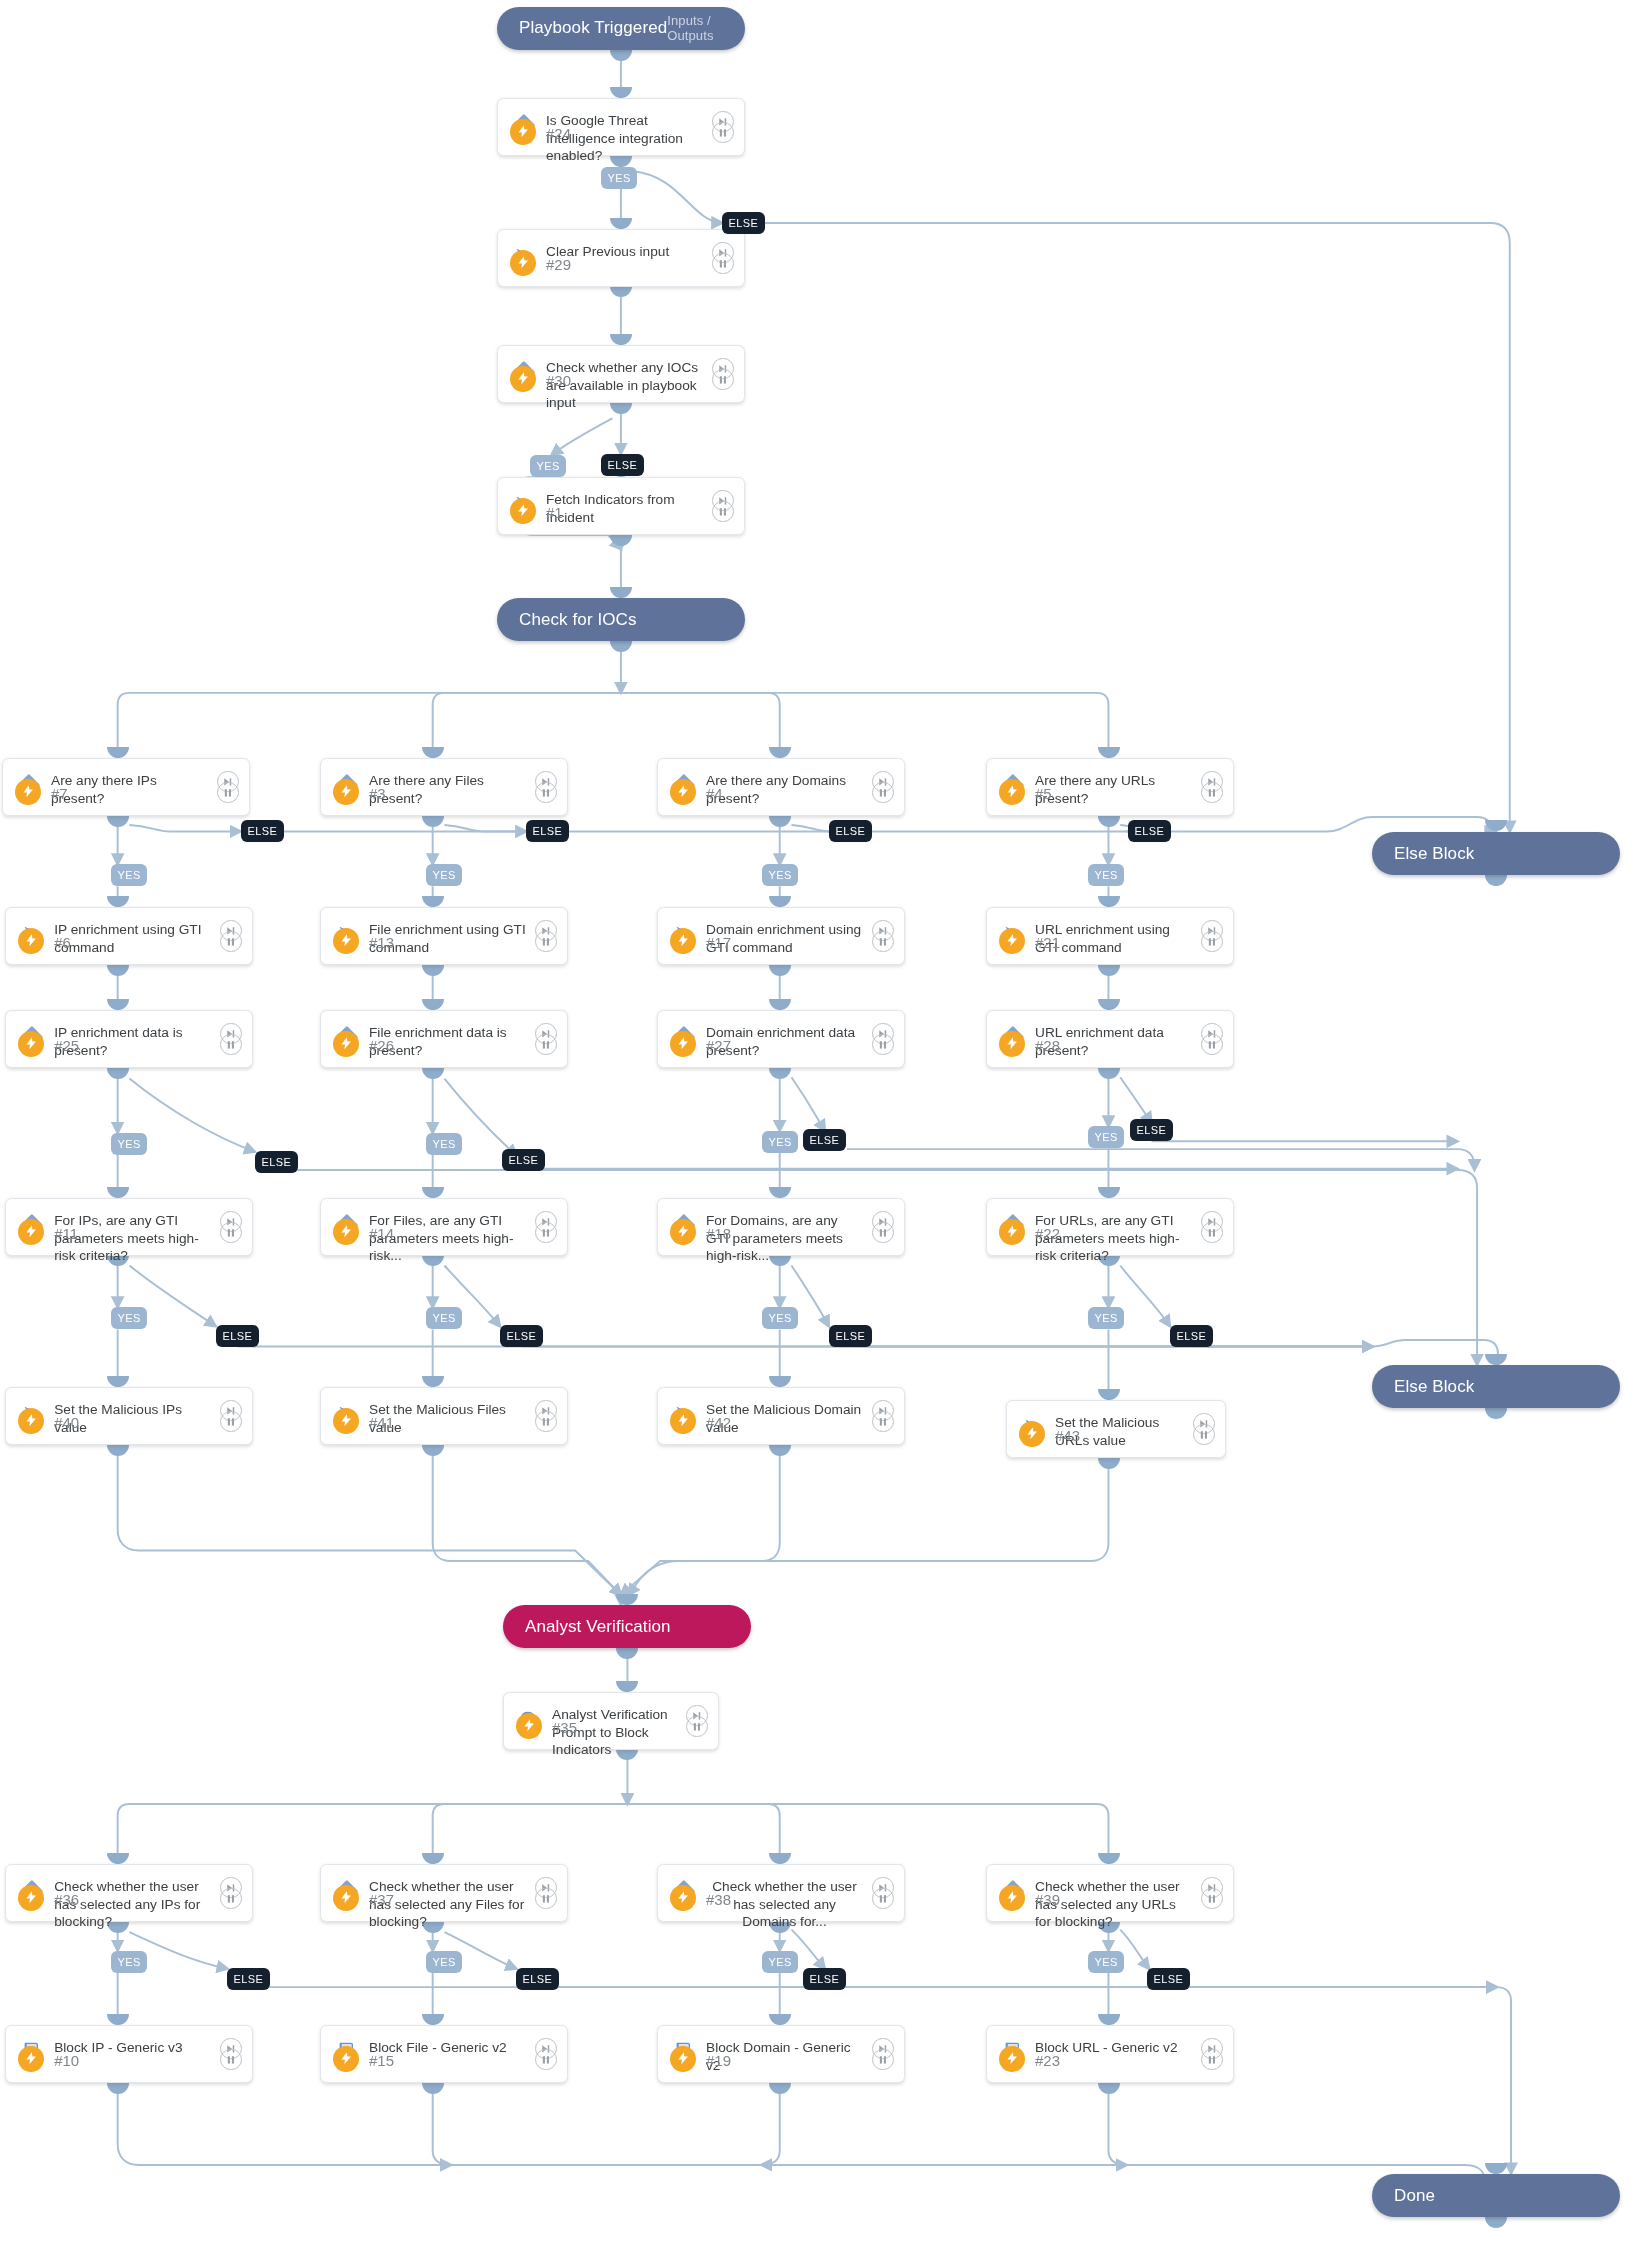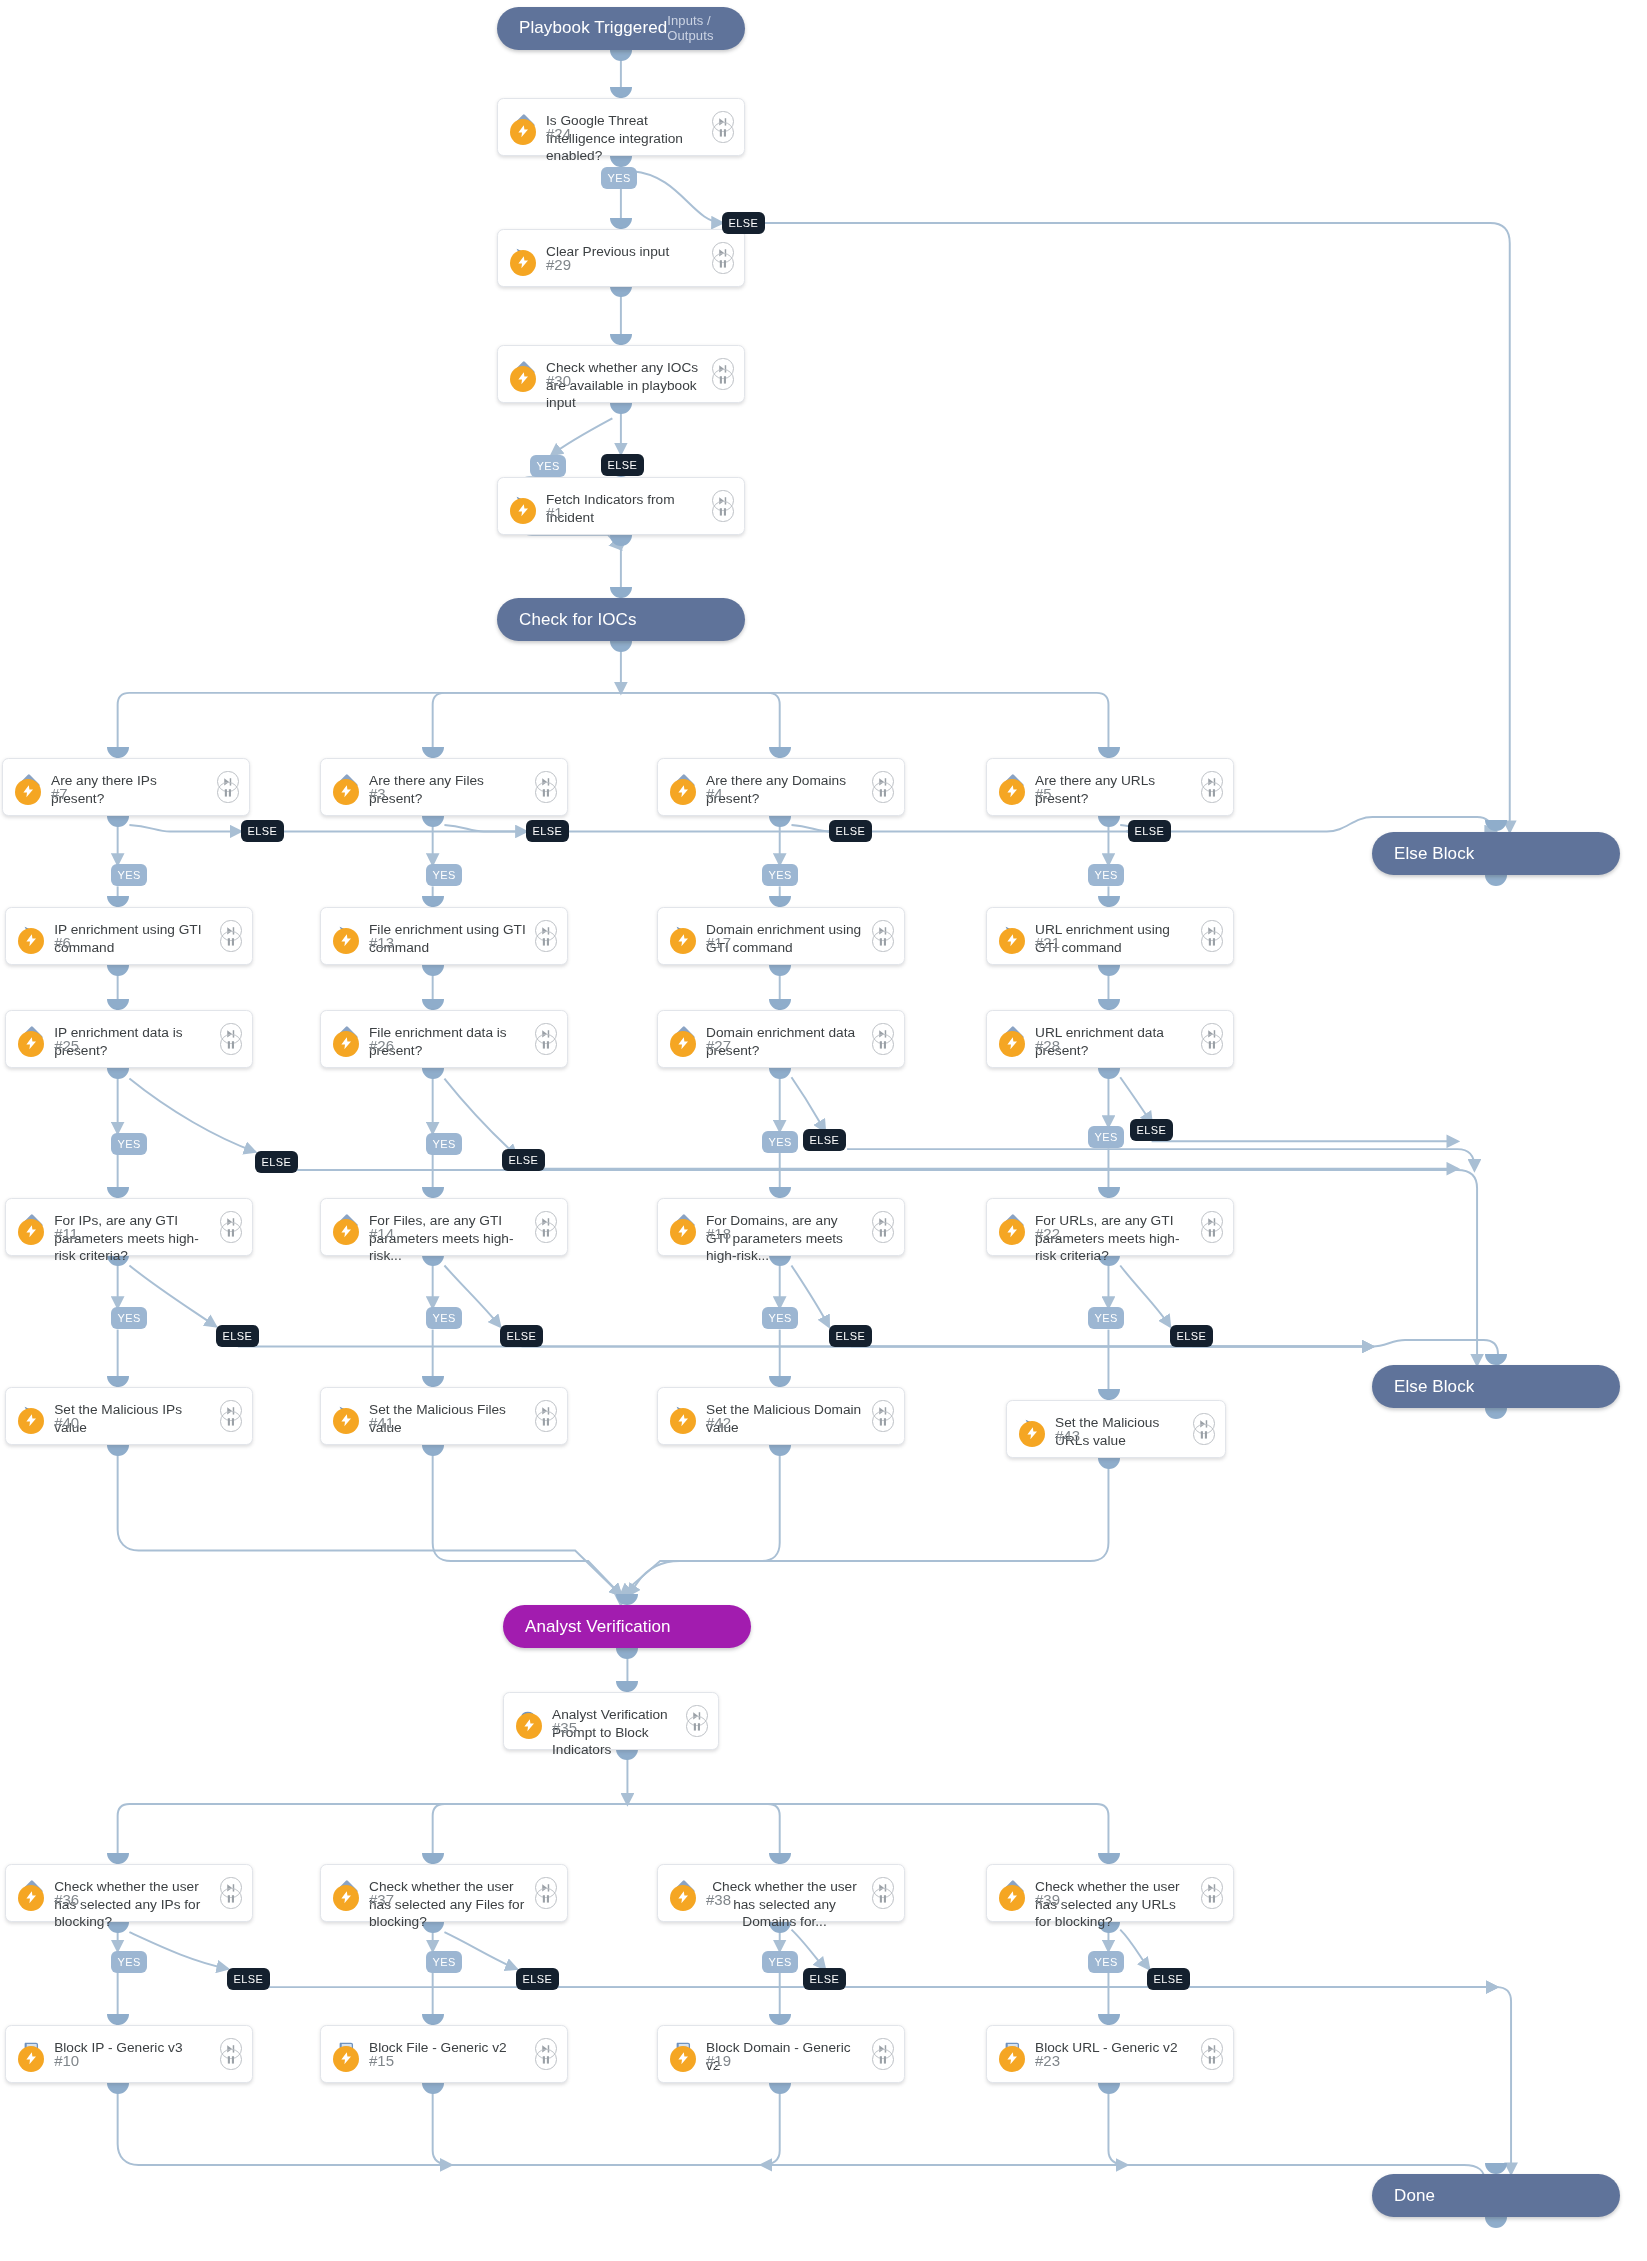--- a/index.html
+++ b/index.html
@@ -345,21 +345,21 @@
       <div class="port top" style="left: 1485px; top: 2217px;"></div>
     </div>
   <div id="groups-layer">
       <div class="group-node" style="left: 497px; top: 6.5px; width: 248px; height: 43px; background: rgb(95, 115, 154);">
         <span class="g-title">Playbook Triggered</span>
         <span class="g-sub">Inputs / Outputs</span>
       </div>
       <div class="group-node" style="left: 497px; top: 598px; width: 248px; height: 43px; background: rgb(95, 115, 154);">
         <span class="g-title">Check for IOCs</span>
       </div>
-      <div class="group-node" style="left: 503px; top: 1605px; width: 248px; height: 43px; background: #a21caf;">
+      <div class="group-node" style="left: 503px; top: 1605px; width: 248px; height: 43px; background: #be185d;">
         <span class="g-title">Analyst Verification</span>
       </div>
       <div class="group-node" style="left: 1372px; top: 832px; width: 248px; height: 43px; background: rgb(95, 115, 154);">
         <span class="g-title">Else Block</span>
       </div>
       <div class="group-node" style="left: 1372px; top: 1365px; width: 248px; height: 43px; background: rgb(95, 115, 154);">
         <span class="g-title">Else Block</span>
       </div>
       <div class="group-node" style="left: 1372px; top: 2174px; width: 248px; height: 43px; background: rgb(95, 115, 154);">
         <span class="g-title">Done</span>

